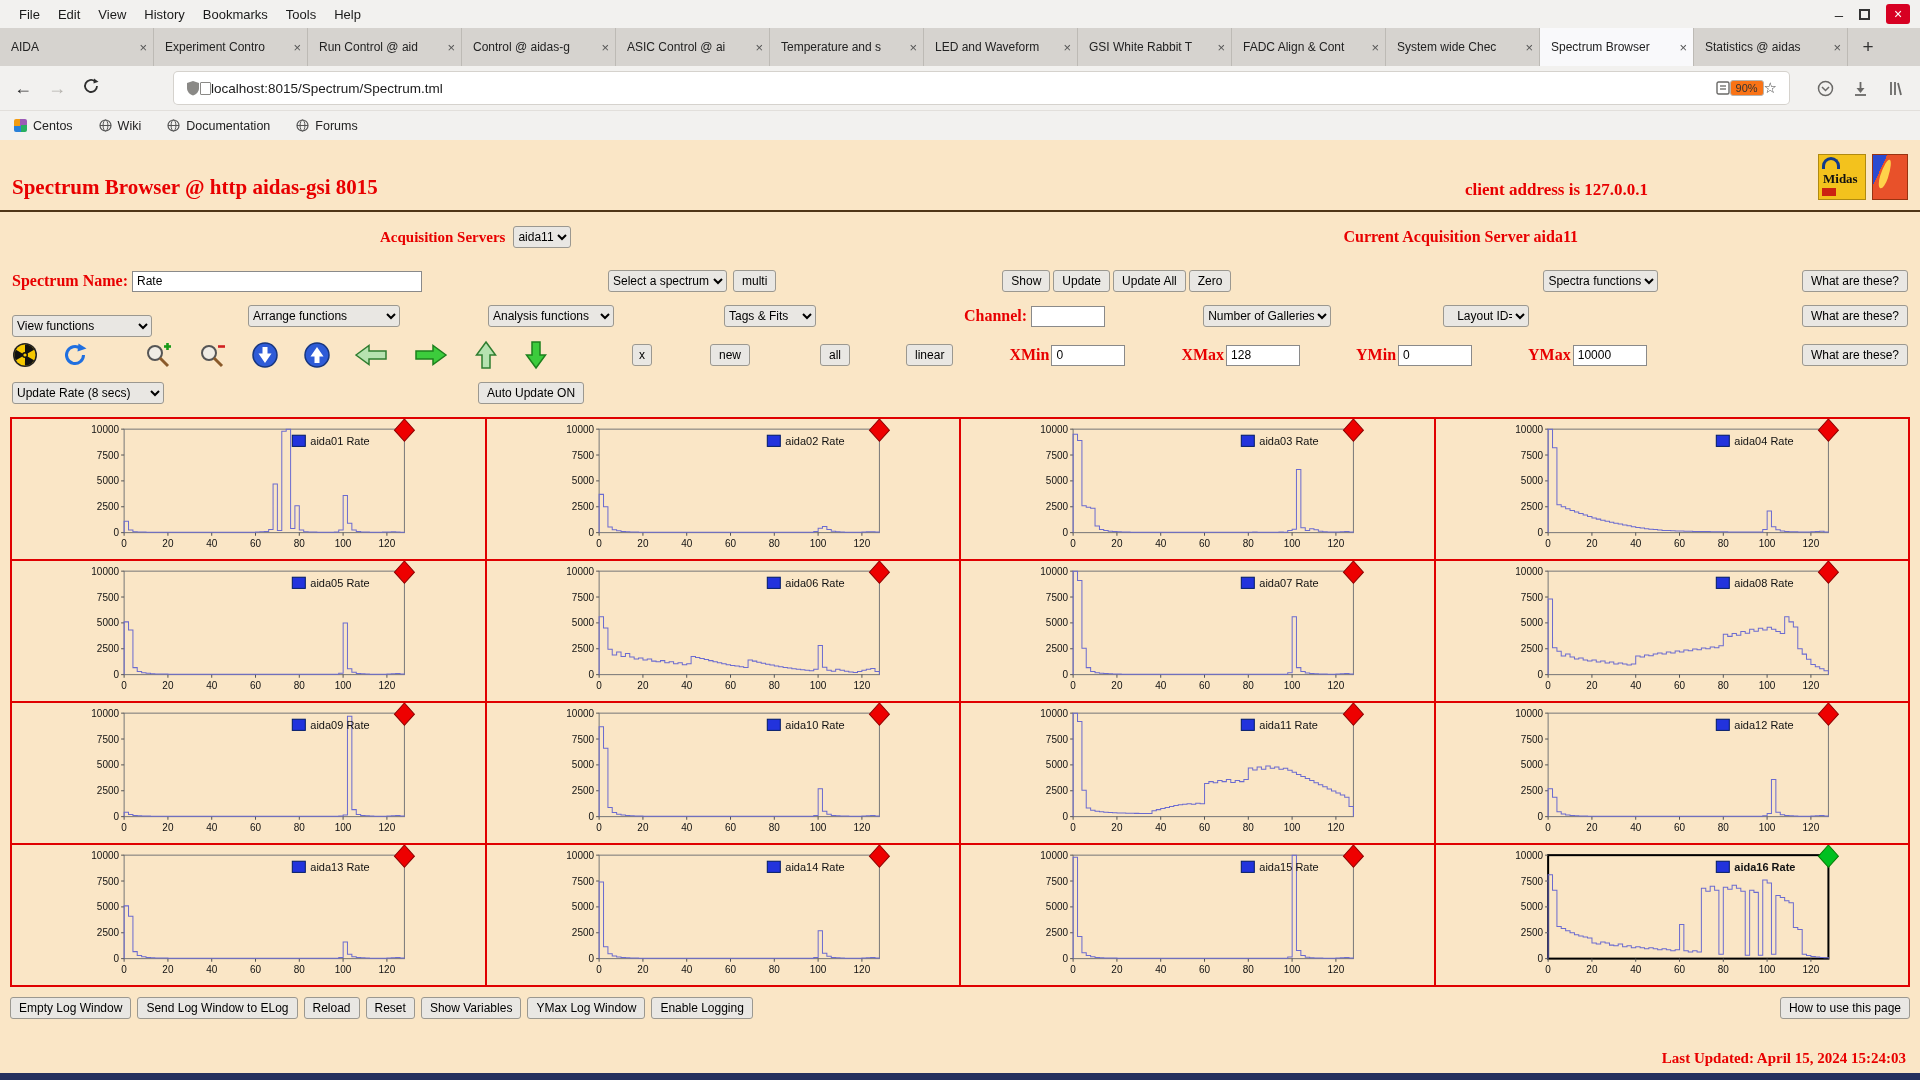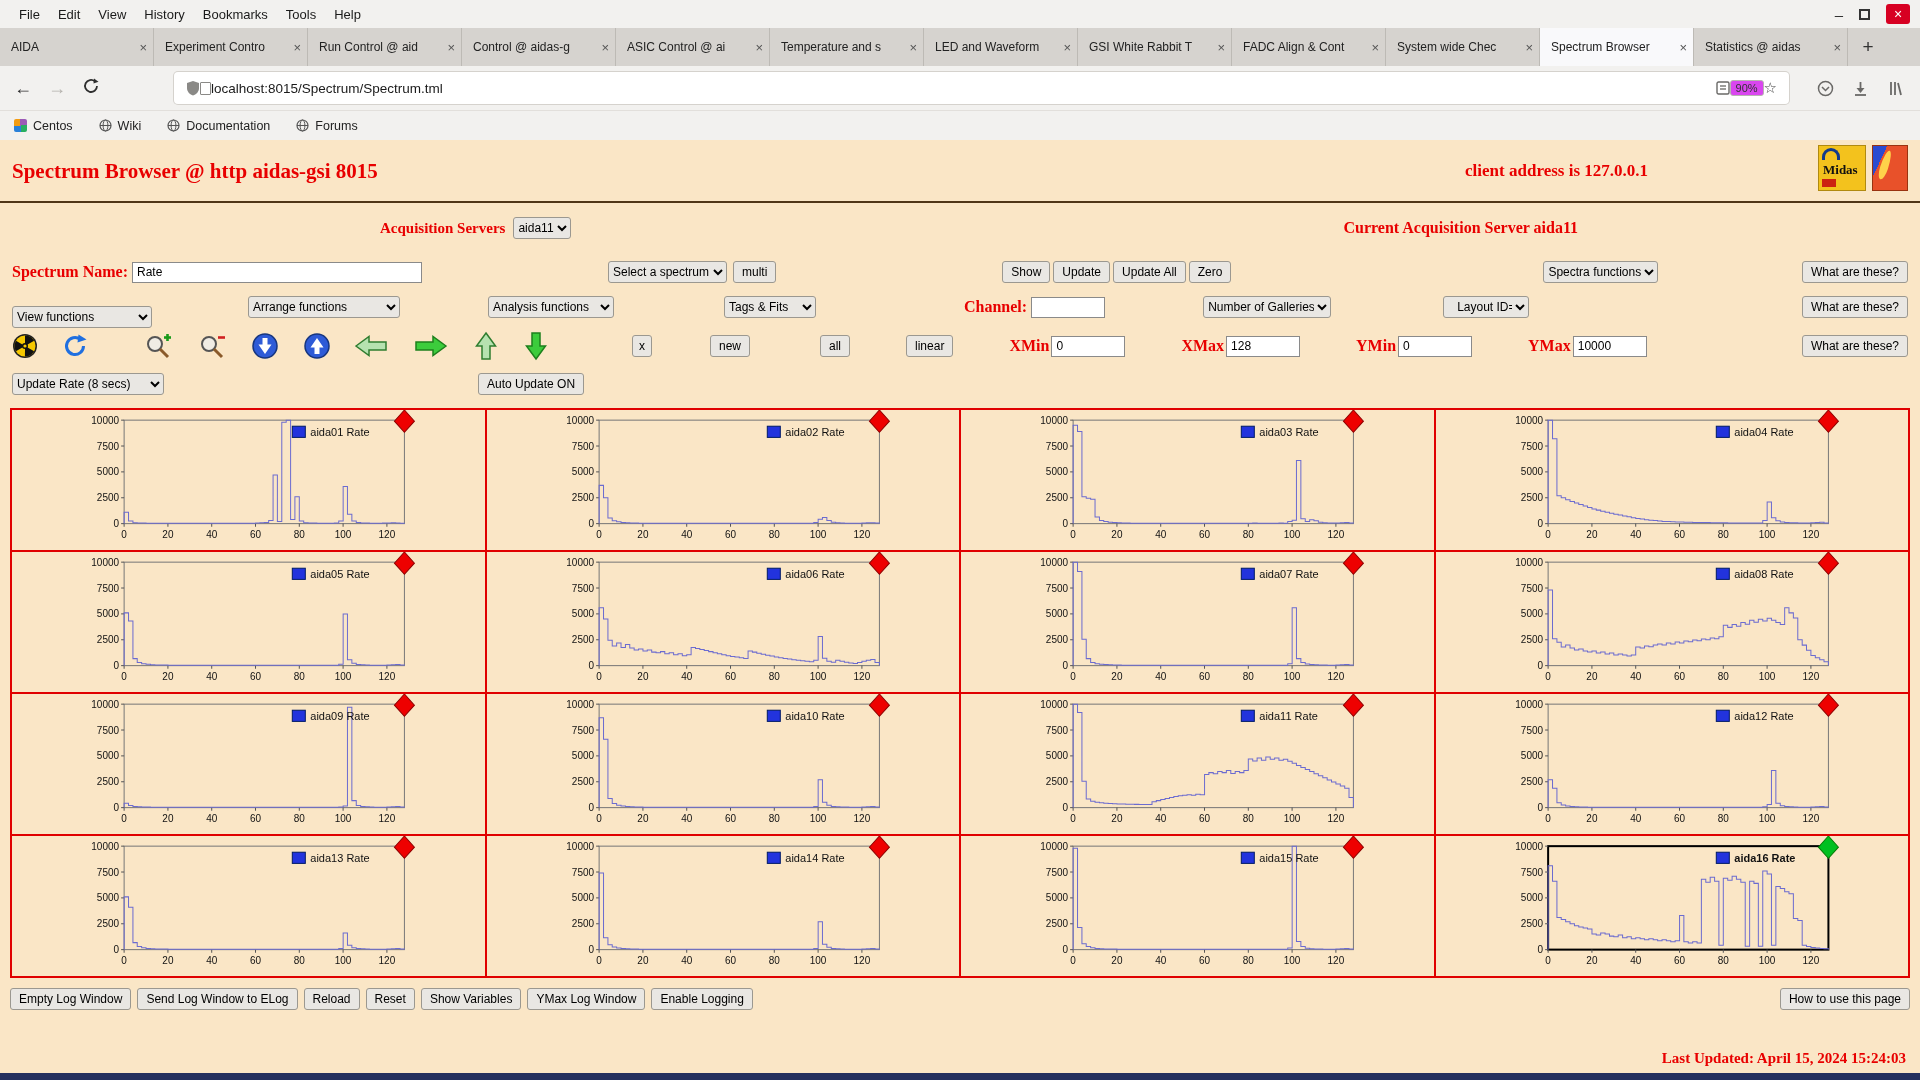--- a/index.html
+++ b/index.html
@@ -27,38 +27,38 @@
   .newtab-button { width:40px; display:flex; align-items:center; justify-content:center; font-size:19px; color:#333; }
 
   
   .navbar { flex:0 0 44px; background:#f2f1ef; display:flex; align-items:center; padding:0 12px; gap:12px; }
   .nav-icon { font-size:18px; color:#2e2e2e; width:22px; text-align:center; }
   .nav-icon.disabled { color:#b5b2ad; }
   .urlbar { flex:1; height:32px; background:#fff; border-radius:4px; display:flex; align-items:center;
             padding:0 12px; margin:0 16px 0 60px; box-shadow:0 0 0 1px #d5d2cd;
             font-size:13.5px; color:#1a1a1a; }
   .url-text { flex:1; white-space:nowrap; overflow:hidden; }
-  .zoom-pill { border:1px solid #b9b6b1; background:#d946ef; border-radius:3px; font-size:11px;
+  .zoom-pill { border:1px solid #b9b6b1; background:#f97316; border-radius:3px; font-size:11px;
                padding:1px 5px; color:#333; }
   .star { font-size:15px; color:#444; }
   .doc-icon { width:11px; height:13px; border:1.5px solid #8a8986; border-radius:1px; }
   .nav-right { display:flex; gap:18px; align-items:center; margin-right:4px; }
 
   
   .bookmarksbar { flex:0 0 30px; background:#f2f1ef; border-top:1px solid #e2dfdb; display:flex;
                   align-items:center; padding:0 14px; gap:26px; font-size:12.5px; color:#222; }
   .bookmark { display:flex; align-items:center; gap:6px; }
   .centos-icon { width:13px; height:13px; border-radius:2px;
     background:conic-gradient(#9b59b6 0 25%, #27ae60 0 50%, #2980d9 0 75%, #f39c12 0); }
 
   
   .page { flex:1; background:#fae6c6; display:flex; flex-direction:column; overflow:hidden; }
   .rs { font-family:"Liberation Serif",serif; font-weight:bold; color:#e80000; }
 
-  .page-header { display:flex; align-items:flex-start; padding:5px 12px 2px; }
+  .page-header { display:flex; align-items:flex-end; padding:14px 12px 2px; }
   .page-title { font-size:21px; padding-top:14px; }
   .client-address { font-size:17px; margin-left:auto; padding-top:16px; }
   .logos { display:flex; gap:6px; margin-left:170px; }
   .logo-midas { width:48px; height:46px; background:#f3c21d; border:1px solid #b08a10; position:relative;
                 font-family:"Liberation Serif",serif; }
   .logo-midas .m-text { position:absolute; left:4px; top:16px; font-weight:bold; font-size:13px; color:#111; }
   .logo-midas .m-arc { position:absolute; left:3px; top:2px; width:18px; height:12px;
                        border:3px solid #123a8a; border-bottom:none; border-radius:10px 10px 0 0; }
   .logo-midas .m-red { position:absolute; left:3px; bottom:3px; width:14px; height:8px; background:#cc2211; }
   .logo-tcl { width:36px; height:46px; border:1px solid #993311; position:relative;

